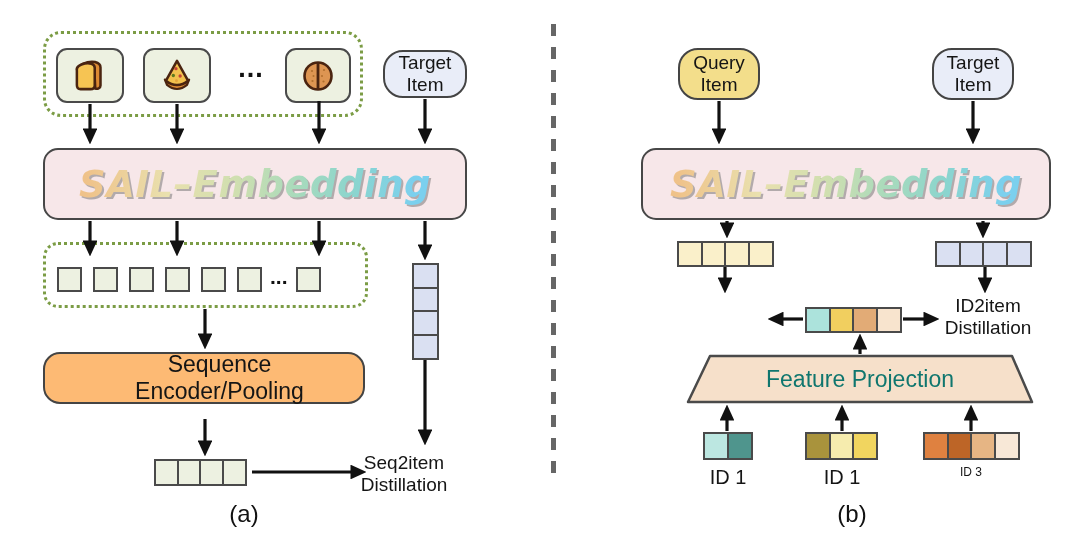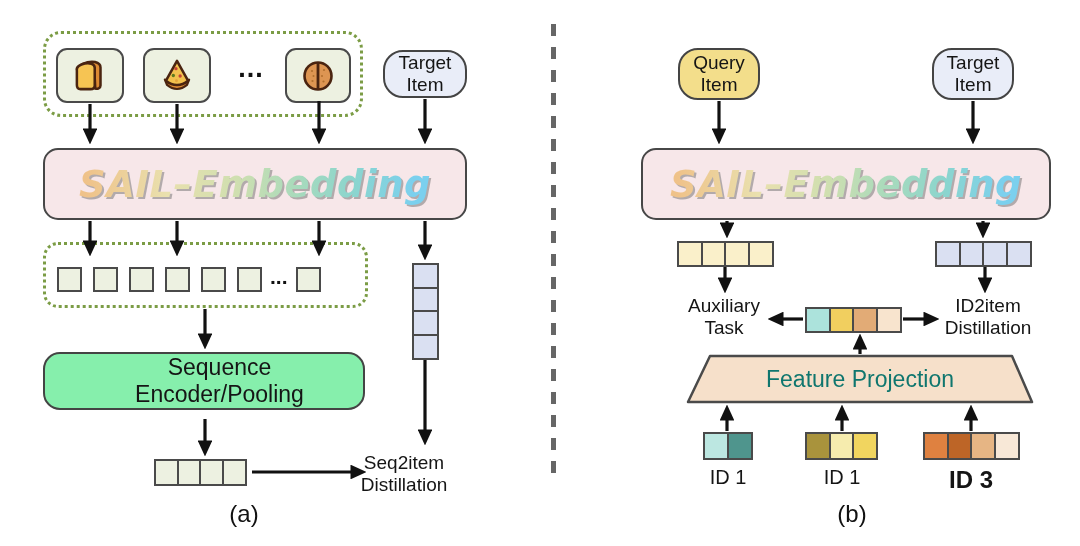--- a/index.html
+++ b/index.html
@@ -114,21 +114,21 @@
       </div>
   </div>
 
   <div class="bar-col" style="position:absolute;left:412px;top:263px;">
       <span class="cell" style="background: rgb(218, 224, 242);"></span>
       <span class="cell" style="background: rgb(218, 224, 242);"></span>
       <span class="cell" style="background: rgb(218, 224, 242);"></span>
       <span class="cell" style="background: rgb(218, 224, 242);"></span>
     </div>
 
-  <div class="node" style="left:43px;top:352px;width:322px;height:58px;background:#86efac;border-radius:17px;font-size:23px;padding-left:31px;">
+  <div class="node" style="left:43px;top:352px;width:322px;height:52px;background:#fdba74;border-radius:17px;font-size:23px;padding-left:31px;">
     <span>Sequence
 Encoder/Pooling</span>
   </div>
 
   <div class="bar-row row-pooled" style="position:absolute;left:154px;top:459px;">
       <span class="cell" style="background: rgb(237, 241, 225);"></span>
       <span class="cell" style="background: rgb(237, 241, 225);"></span>
       <span class="cell" style="background: rgb(237, 241, 225);"></span>
       <span class="cell" style="background: rgb(237, 241, 225);"></span>
     </div>
@@ -161,22 +161,20 @@
       <span class="cell" style="background: rgb(250, 240, 202);"></span>
     </div>
 
   <div class="bar-row row-quad" style="position:absolute;left:935px;top:241px;">
       <span class="cell" style="background: rgb(218, 224, 242);"></span>
       <span class="cell" style="background: rgb(218, 224, 242);"></span>
       <span class="cell" style="background: rgb(218, 224, 242);"></span>
       <span class="cell" style="background: rgb(218, 224, 242);"></span>
     </div>
 
-  <div class="label" style="left:672px;top:295px;width:104px;">Auxiliary
-Task</div>
 
   <div class="label" style="left:928px;top:295px;width:120px;">ID2item
 Distillation</div>
 
   <div class="bar-row row-quad" style="position:absolute;left:805px;top:307px;">
       <span class="cell" style="background: rgb(172, 227, 220);"></span>
       <span class="cell" style="background: rgb(241, 207, 95);"></span>
       <span class="cell" style="background: rgb(226, 171, 118);"></span>
       <span class="cell" style="background: rgb(248, 228, 206);"></span>
     </div>
@@ -199,21 +197,21 @@
     </div>
   <div class="bar-row row-id" style="position:absolute;left:923px;top:432px;">
       <span class="cell" style="background: rgb(223, 129, 64);"></span>
       <span class="cell" style="background: rgb(189, 101, 39);"></span>
       <span class="cell" style="background: rgb(230, 181, 132);"></span>
       <span class="cell" style="background: rgb(248, 232, 215);"></span>
     </div>
 
   <div class="label" style="left:697px;top:466px;width:62px;font-size:20px;">ID 1</div>
   <div class="label" style="left:811px;top:466px;width:62px;font-size:20px;">ID 1</div>
-  <div class="label" style="left:940px;top:466px;width:62px;font-size:24px;font-weight:bold;">ID 3</div>
+  <div class="label" style="left:940px;top:466px;width:62px;font-size:12px;">ID 3</div>
 
   <div class="caption" style="left:822px;top:500px;width:60px;">(b)</div>
 
   <svg class="arrows" width="1080" height="546" viewBox="0 0 1080 546">
     <defs>
       <marker id="ah" markerWidth="5" markerHeight="4.6" refX="3.6" refY="2.3" orient="auto" markerUnits="strokeWidth">
         <path d="M0,0 L5,2.3 L0,4.6 Z" fill="#111"></path>
       </marker>
     </defs>
     <g stroke="#111" stroke-width="3.2">

